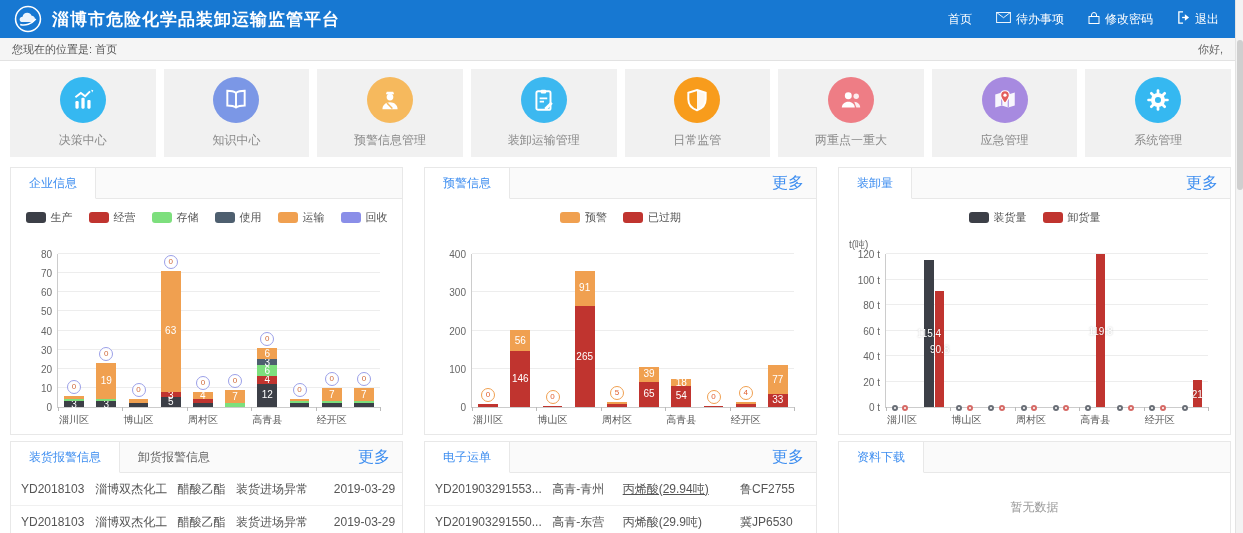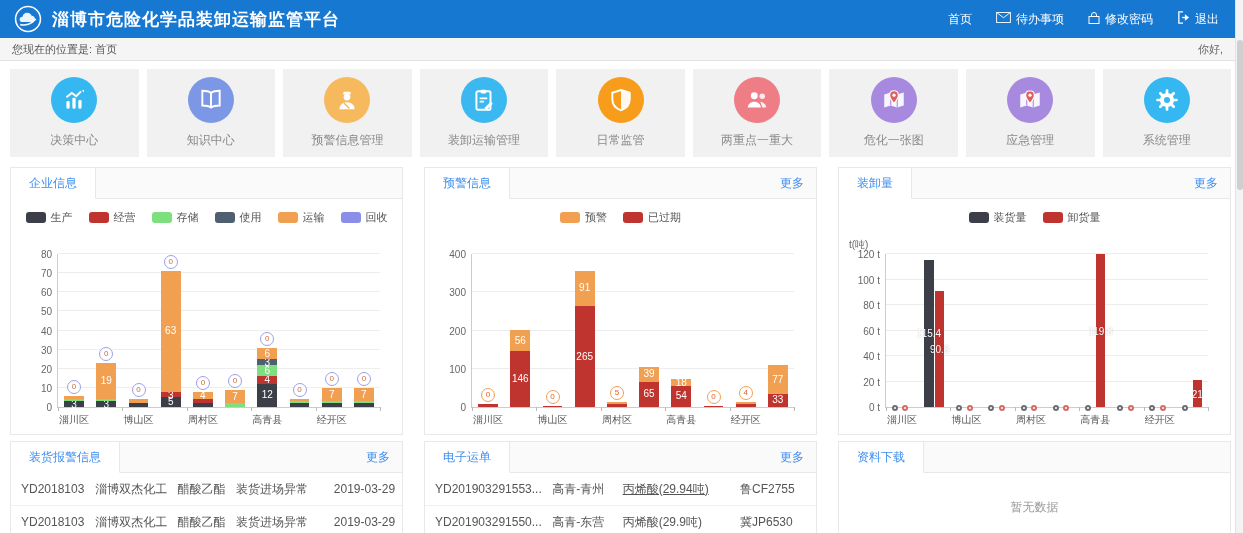--- a/index.html
+++ b/index.html
@@ -25,21 +25,21 @@
   .clabel{font-size:12px;color:#8a8a8a}
   
   .prow{display:flex;gap:21px;padding:6px 12px 0 10px}
   .row1 .panel{height:268px}
   .row2 .panel{height:95px;overflow:hidden}
   .panel{flex:1;background:#fff;border:1px solid #e8e8e8;position:relative}
   .tabbar{height:31px;border-bottom:1px solid #e8e8e8;background:#fafafa;display:flex;font-size:12px}
   .tab{padding:0 18px;display:flex;align-items:center;color:#666;cursor:pointer}
   .tab.active{background:#fff;border-right:1px solid #e8e8e8;color:var(--accent,#3e8ef0);
     margin-bottom:-1px;border-bottom:1px solid #fff}
-  .more{margin-left:auto;align-self:center;color:var(--accent,#3e8ef0);font-size:12px;padding-right:12px}
+  .more{margin-left:auto;align-self:center;color:var(--accent,#3e8ef0);font-size:16px;padding-right:12px}
   .panel-body{position:absolute;top:32px;left:0;right:0;bottom:0}
   
   .legend{display:flex;justify-content:center;gap:16px;align-items:center;height:26px;
     font-size:11px;color:#555;padding-top:8px}
   .litem{display:flex;align-items:center;cursor:pointer}
   .sw{width:20px;height:11px;border-radius:3px;display:inline-block;margin-right:5px}
   
   .chart{position:absolute;top:40px;left:4px;right:6px;bottom:2px}
   .plot{position:absolute;left:42px;right:16px;top:14px;bottom:24px;
     border-left:1px solid #ccc;border-bottom:1px solid #ccc}
@@ -167,31 +167,20 @@
   <div class="card" id="card5">
     <span class="cicon" style="background: rgb(238, 125, 133);">
         <svg width="26" height="26" viewBox="0 0 24 24">
           <circle cx="9.5" cy="8" r="3.2" fill="#fff"></circle>
           <path d="M3.5 19c0-3.3 2.7-5.5 6-5.5s6 2.2 6 5.5z" fill="#fff"></path>
           <circle cx="16.8" cy="8.6" r="2.5" fill="#fff" opacity=".85"></circle>
           <path d="M15 13.7c2.8.3 5.5 2.1 5.5 5.3h-3.6" fill="#fff" opacity=".85"></path>
         </svg>
       </span>
     <span class="clabel">两重点一重大</span>
-  </div>
-  <div class="card" id="card6">
-    <span class="cicon" style="background: rgb(167, 138, 224);">
-        <svg width="26" height="26" viewBox="0 0 24 24">
-          <path d="M3 7l6-2 6 2 6-2v12l-6 2-6-2-6 2z" fill="#fff" opacity=".92"></path>
-          <path d="M9 5.3v11.6M15 7.2v11.6" stroke="#a78ae0" stroke-width="1"></path>
-          <path d="M12 3.5c-2.3 0-4 1.7-4 4 0 2.8 4 7.5 4 7.5s4-4.7 4-7.5c0-2.3-1.7-4-4-4z" fill="#e35d5d" stroke="#fff" stroke-width="1"></path>
-          <circle cx="12" cy="7.5" r="1.5" fill="#fff"></circle>
-        </svg>
-      </span>
-    <span class="clabel">危化一张图</span>
   </div>
   <div class="card" id="card7">
     <span class="cicon" style="background: rgb(167, 138, 224);">
         <svg width="26" height="26" viewBox="0 0 24 24">
           <path d="M3 7l6-2 6 2 6-2v12l-6 2-6-2-6 2z" fill="#fff" opacity=".92"></path>
           <path d="M9 5.3v11.6M15 7.2v11.6" stroke="#a78ae0" stroke-width="1"></path>
           <path d="M12 3.5c-2.3 0-4 1.7-4 4 0 2.8 4 7.5 4 7.5s4-4.7 4-7.5c0-2.3-1.7-4-4-4z" fill="#e35d5d" stroke="#fff" stroke-width="1"></path>
           <circle cx="12" cy="7.5" r="1.5" fill="#fff"></circle>
         </svg>
       </span>
@@ -504,20 +493,21 @@
           <div class="axisname">t(吨)</div>
         </div>
     </div>
   </div>
 </div>
 
 <div class="prow row2">
   <div class="panel">
     <div class="tabbar">
       <span class="tab active">装货报警信息</span>
+      <span class="tab">卸货报警信息</span>
       <a class="more">更多</a>
     </div>
     <div id="table0">
         <div class="trow">
           <div class="tcell" style="width: 19%;">YD20181030...</div>
           <div class="tcell" style="width: 21%;">淄博双杰化工...</div>
           <div class="tcell" style="width: 15%;">醋酸乙酯</div>
           <div class="tcell" style="width: 25%;">装货进场异常</div>
           <div class="tcell" style="width: 20%;">2019-03-29</div>
         </div>

